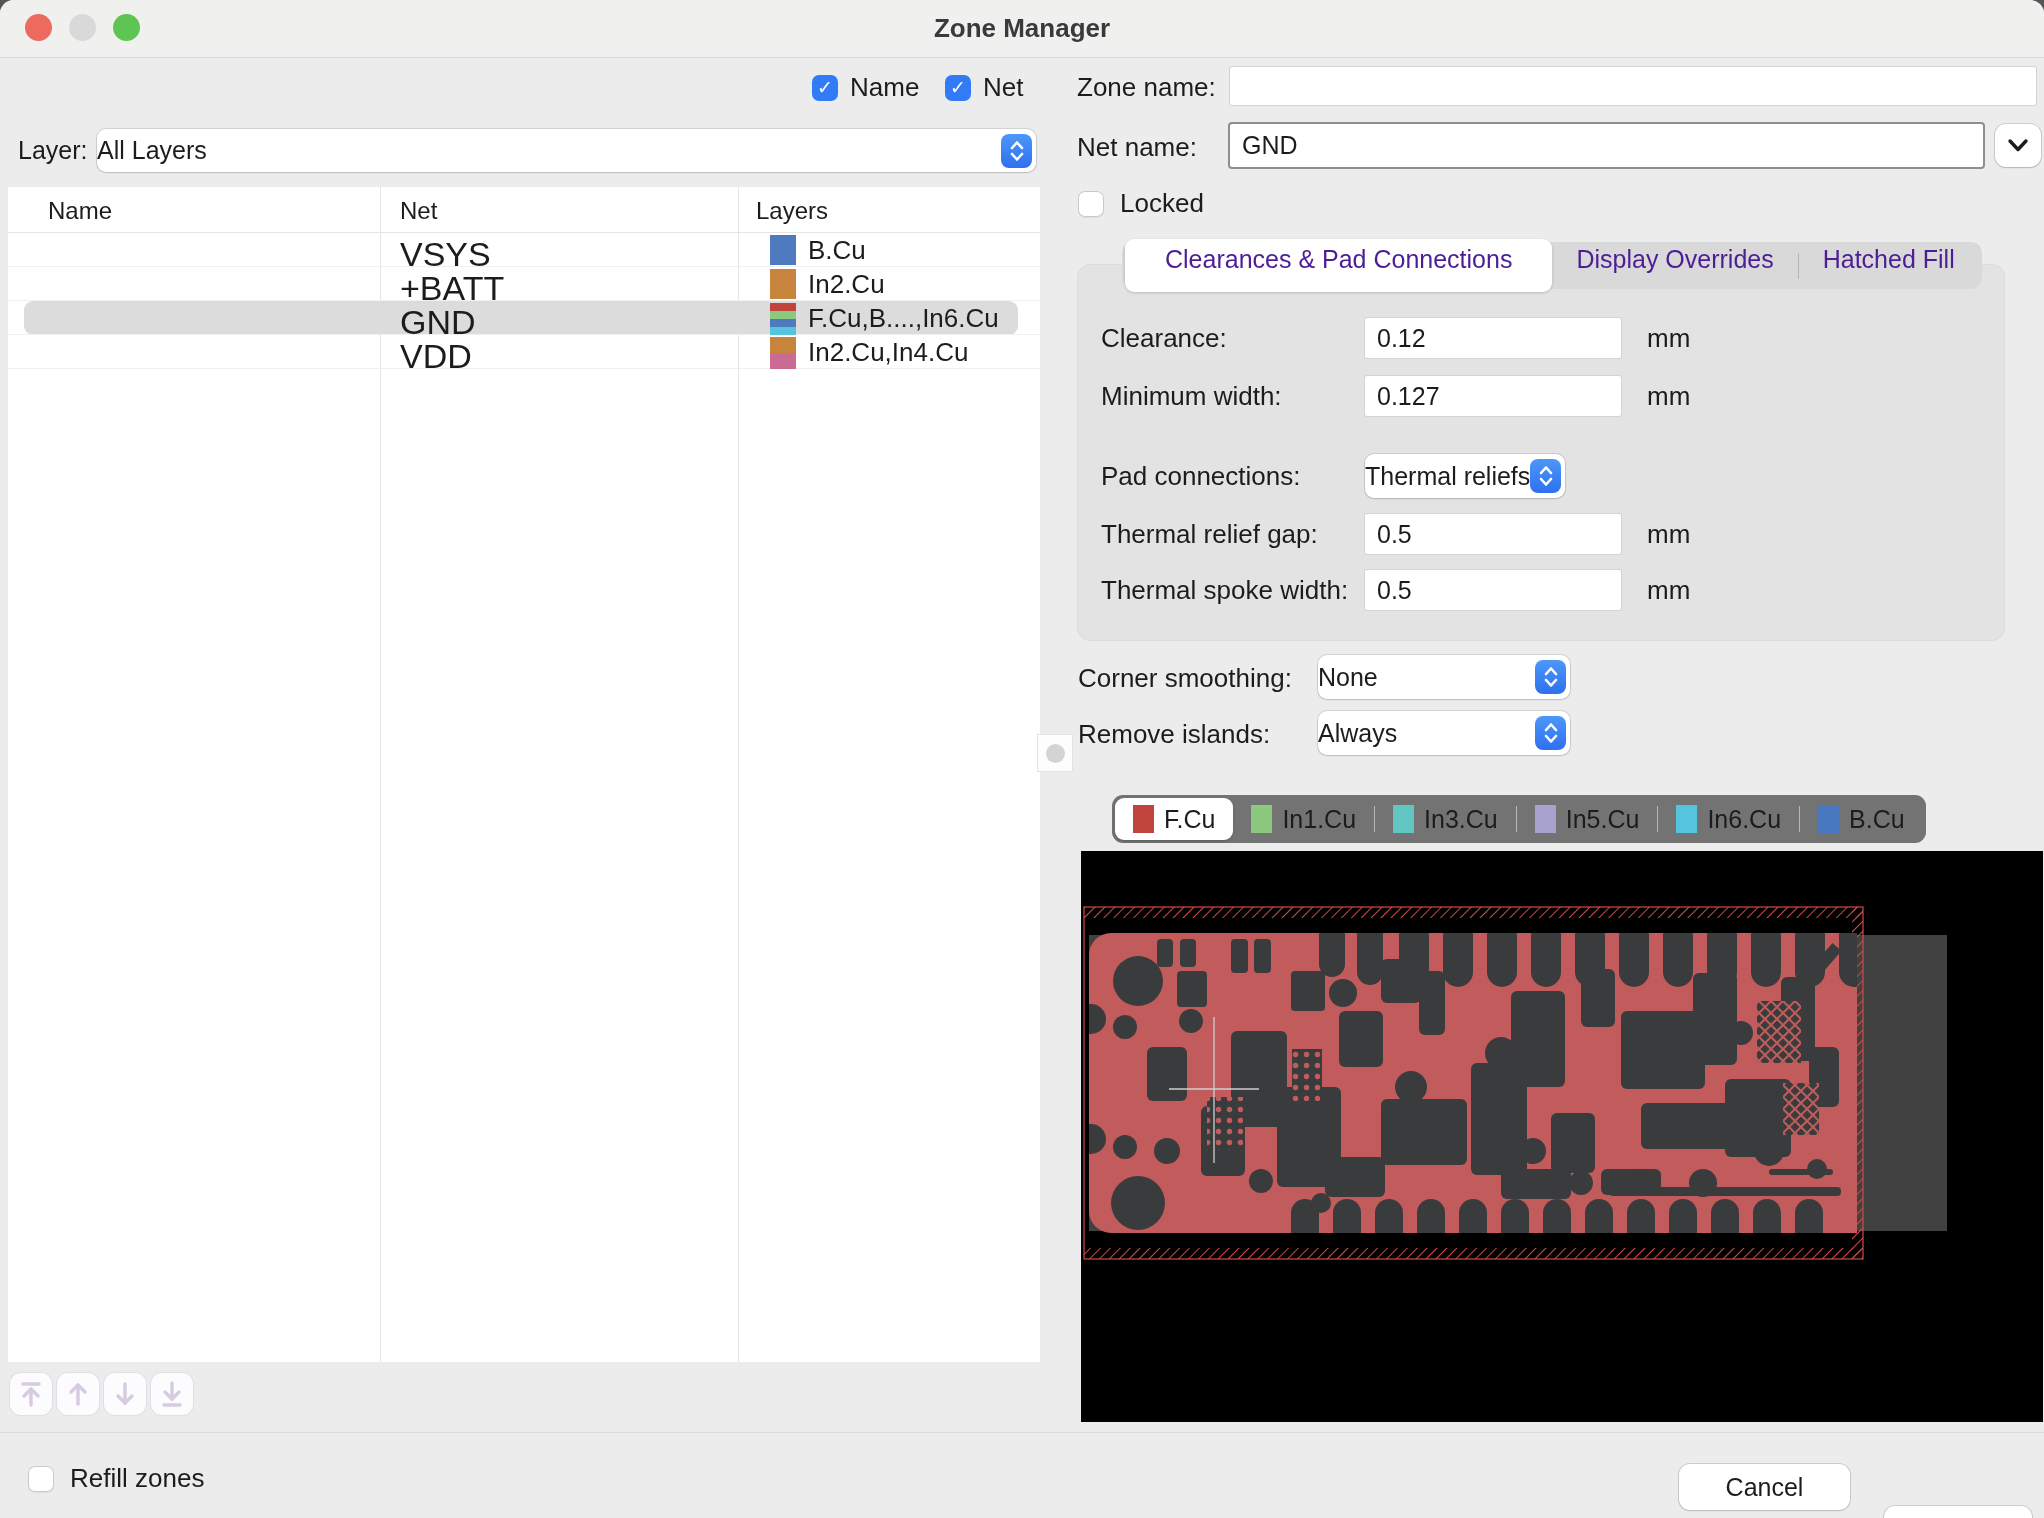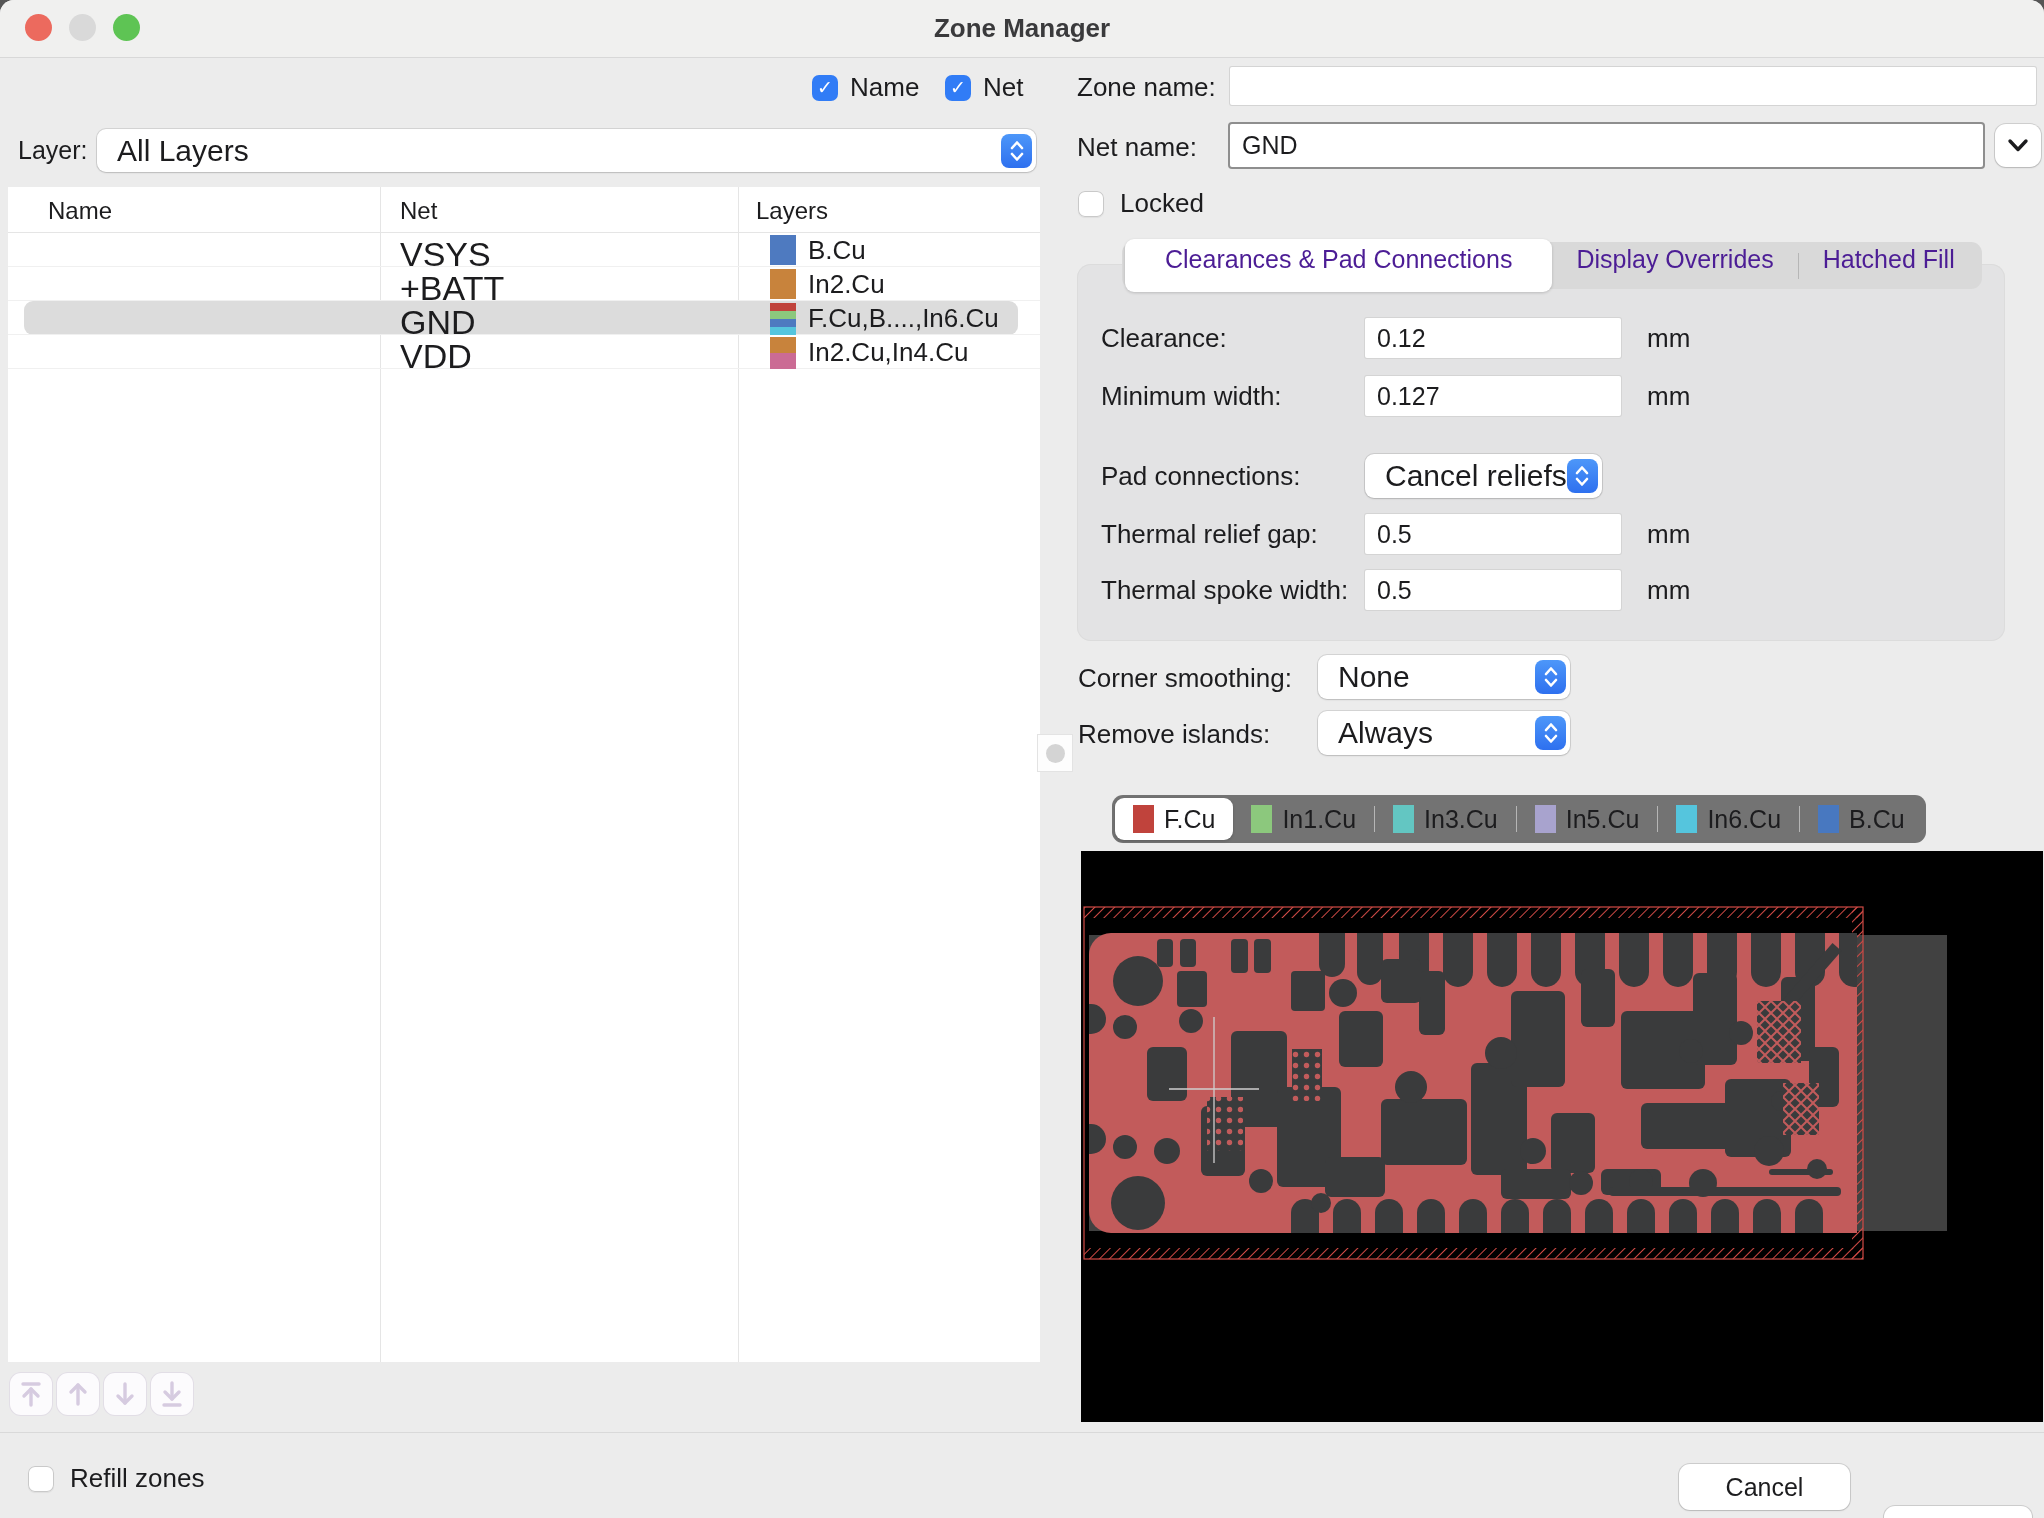--- a/index.html
+++ b/index.html
@@ -15,21 +15,21 @@
   .light.red{left:25px;background:#EC6A5E;}
   .light.gray{left:69px;background:#D9D9D9;}
   .light.green{left:113px;background:#5EC454;}
   
   .mac-cb{width:26px;height:26px;border-radius:7px;box-sizing:border-box;display:inline-flex;
           align-items:center;justify-content:center;}
   .mac-cb.checked{background:#317CF6;color:#fff;font-size:19px;font-weight:bold;}
   .mac-cb.unchecked{background:#FFFFFF;box-shadow:inset 0 0 0 1px #C9C9C9, 0 1px 1px rgba(0,0,0,.06);}
   .popup{background:#FFFFFF;border-radius:9px;box-shadow:0 0 0 1px rgba(0,0,0,.10),0 1px 2px rgba(0,0,0,.12);
          display:flex;align-items:center;box-sizing:border-box;}
-  .popup .ptext{flex:1;padding-left:20px;font-size:30px;white-space:nowrap;}
+  .popup .ptext{flex:1;padding-left:0;font-size:25px;white-space:nowrap;}
   .stepper{width:31px;height:34px;border-radius:8px;background:linear-gradient(#4D97F9,#2E70EF);
            margin-right:4px;display:flex;align-items:center;justify-content:center;flex:0 0 auto;}
   .field{background:#fff;box-shadow:0 0 0 1px #D4D4D4;border:none;border-radius:2px;
          font-family:inherit;font-size:25px;color:#1C1C1E;box-sizing:border-box;padding:0 12px;outline:none;}
   .btn{background:#fff;border:none;border-radius:11px;font-family:inherit;font-size:25px;color:#1C1C1E;
        box-shadow:0 0 0 1px rgba(0,0,0,.13),0 1px 2px rgba(0,0,0,.10);}
   .lbl{font-size:25px;white-space:nowrap;}
   
   .searchbox{position:absolute;left:10px;top:63px;width:776px;height:43px;background:#fff;
              border-radius:11px;box-shadow:0 0 0 1px #DBDBDB;display:flex;align-items:center;}
@@ -238,21 +238,21 @@
           <span class="punit">mm</span>
         </div>
         <div class="prow" style="top: 110px;">
           <span class="plabel">Minimum width:</span>
           <input class="field pinput" value="0.127" style="">
           <span class="punit">mm</span>
         </div>
         <div class="prow" style="top: 190px;">
           <span class="plabel">Pad connections:</span>
           <div class="popup pselect">
-            <span class="ptext">Cancel reliefs</span>
+            <span class="ptext">Thermal reliefs</span>
             <span class="stepper">
               <svg width="16" height="24" viewBox="0 0 16 24">
                 <path d="M3 9 L8 3.5 L13 9" fill="none" stroke="#fff" stroke-width="2.6" stroke-linecap="round" stroke-linejoin="round"></path>
                 <path d="M3 15 L8 20.5 L13 15" fill="none" stroke="#fff" stroke-width="2.6" stroke-linecap="round" stroke-linejoin="round"></path>
               </svg>
             </span>
           </div>
         </div>
         <div class="prow" style="top: 248px;">
           <span class="plabel">Thermal relief gap:</span>

